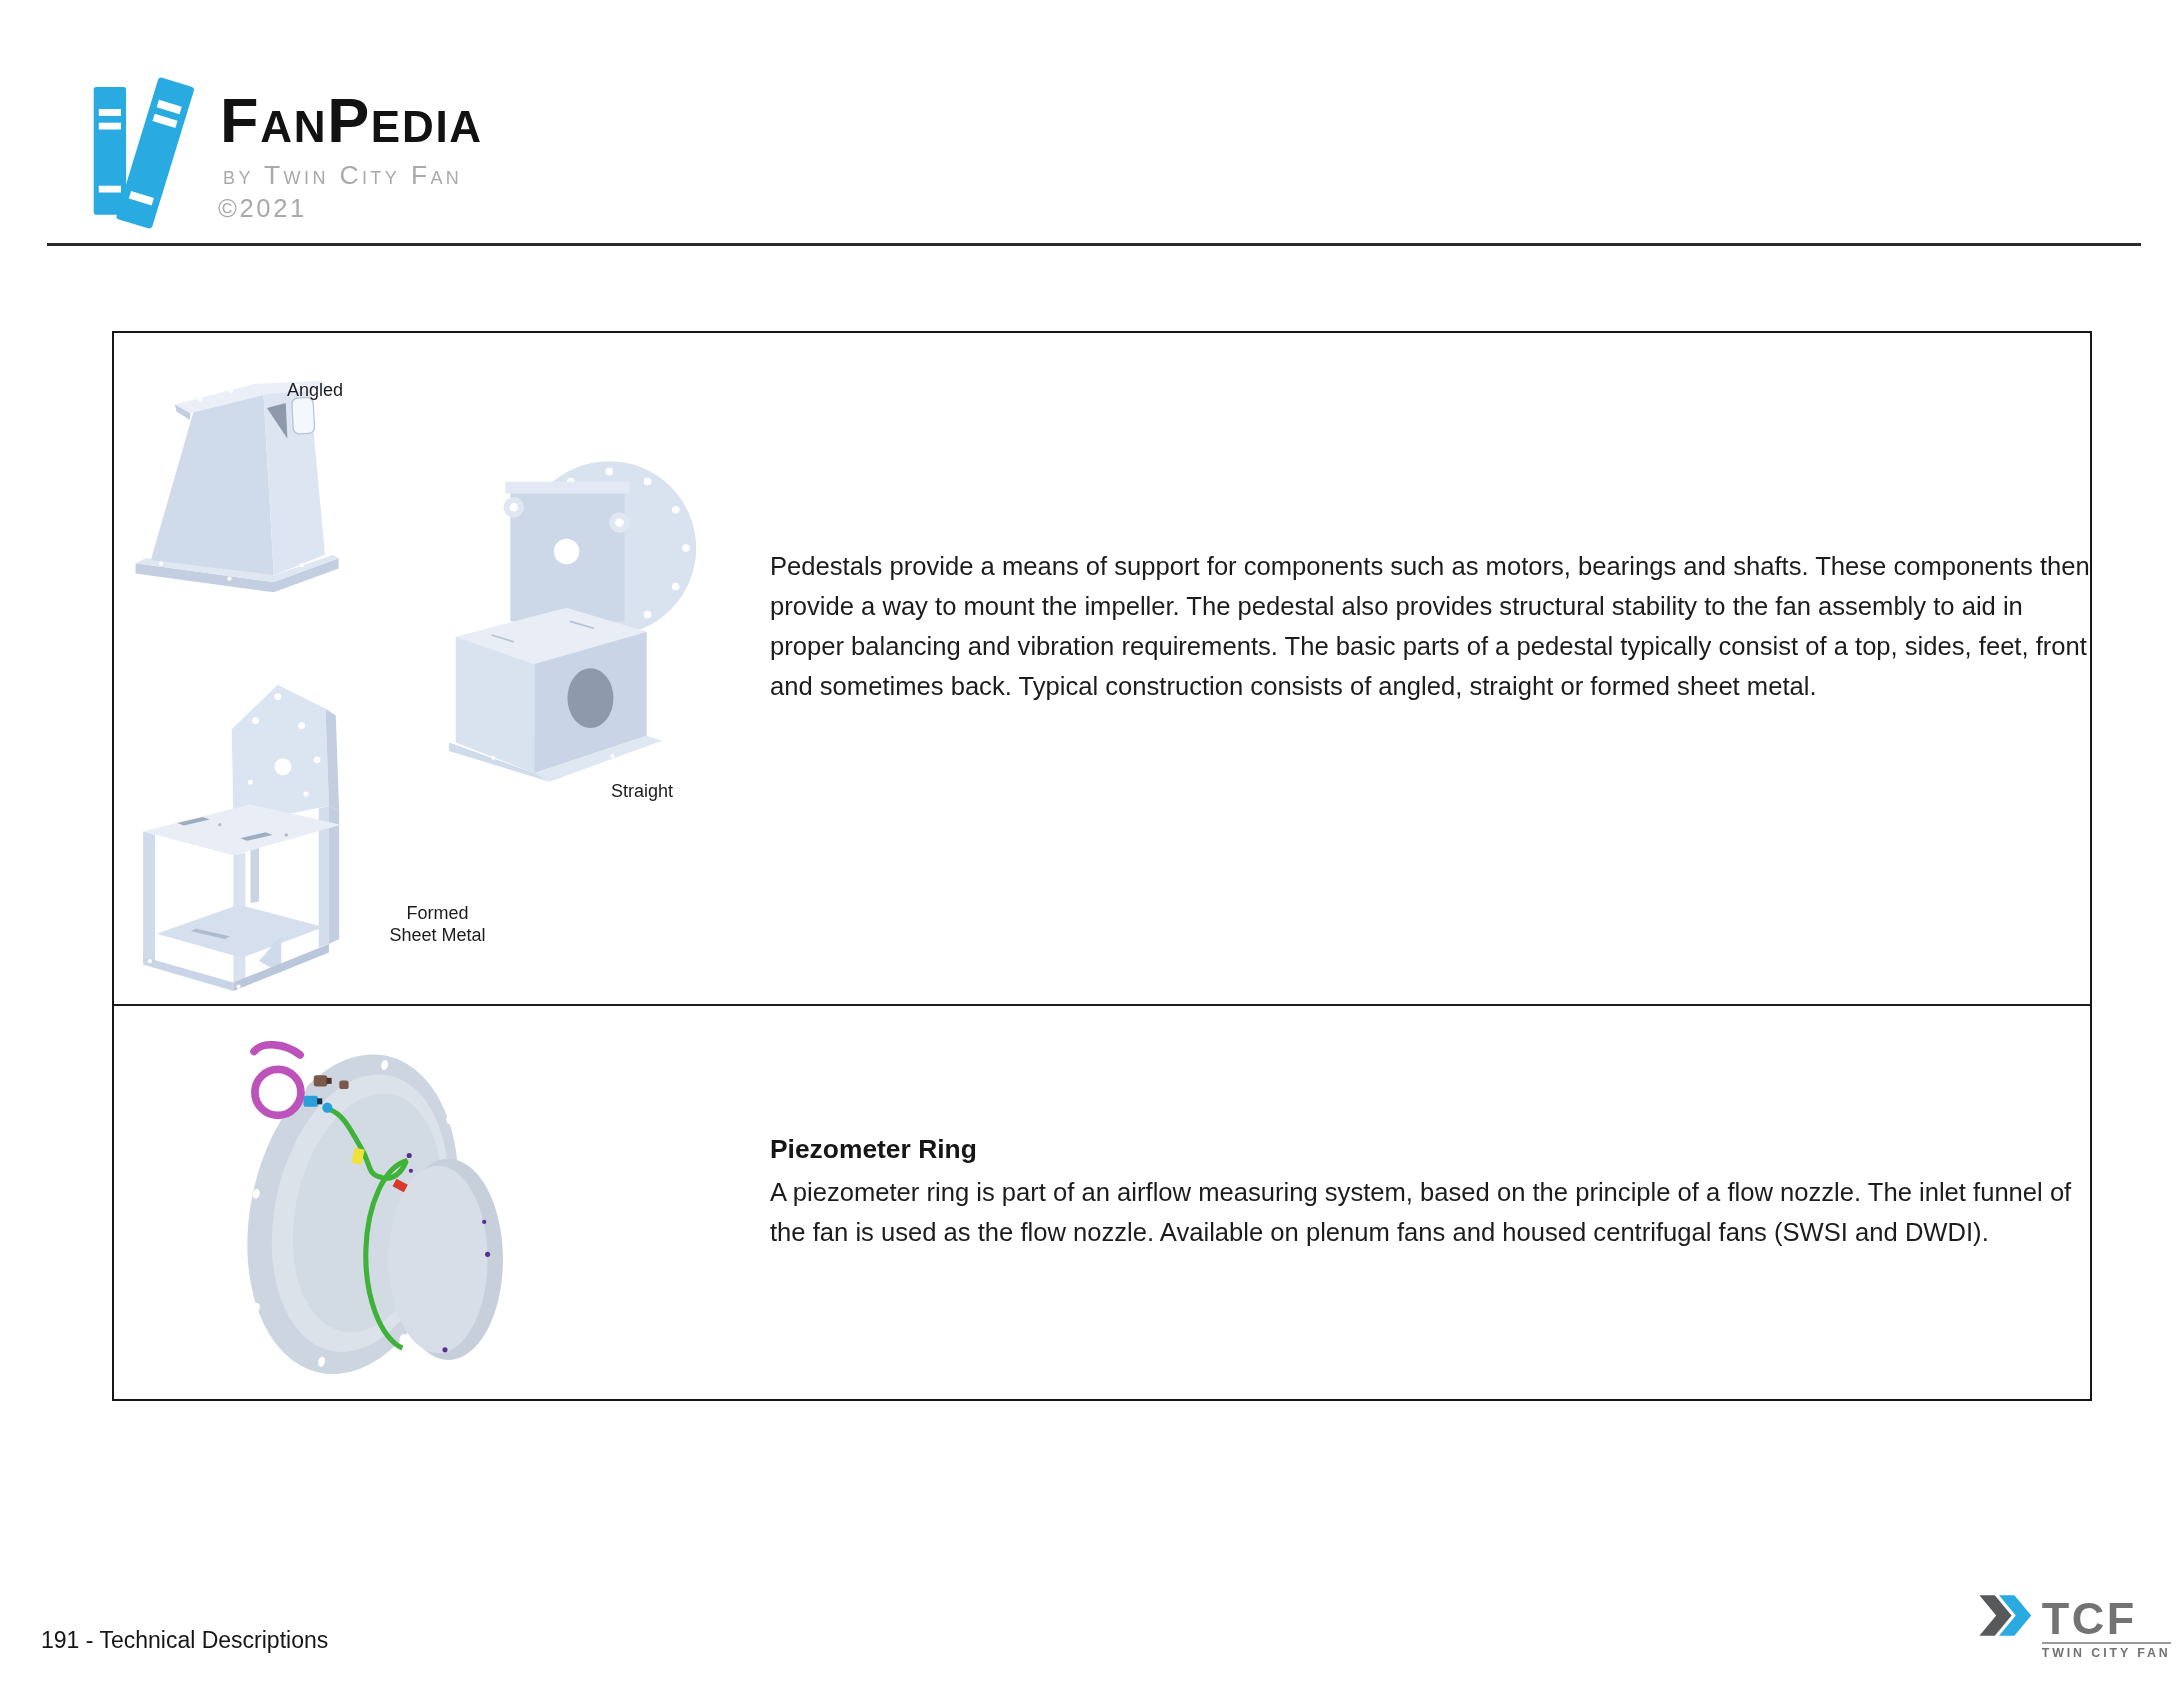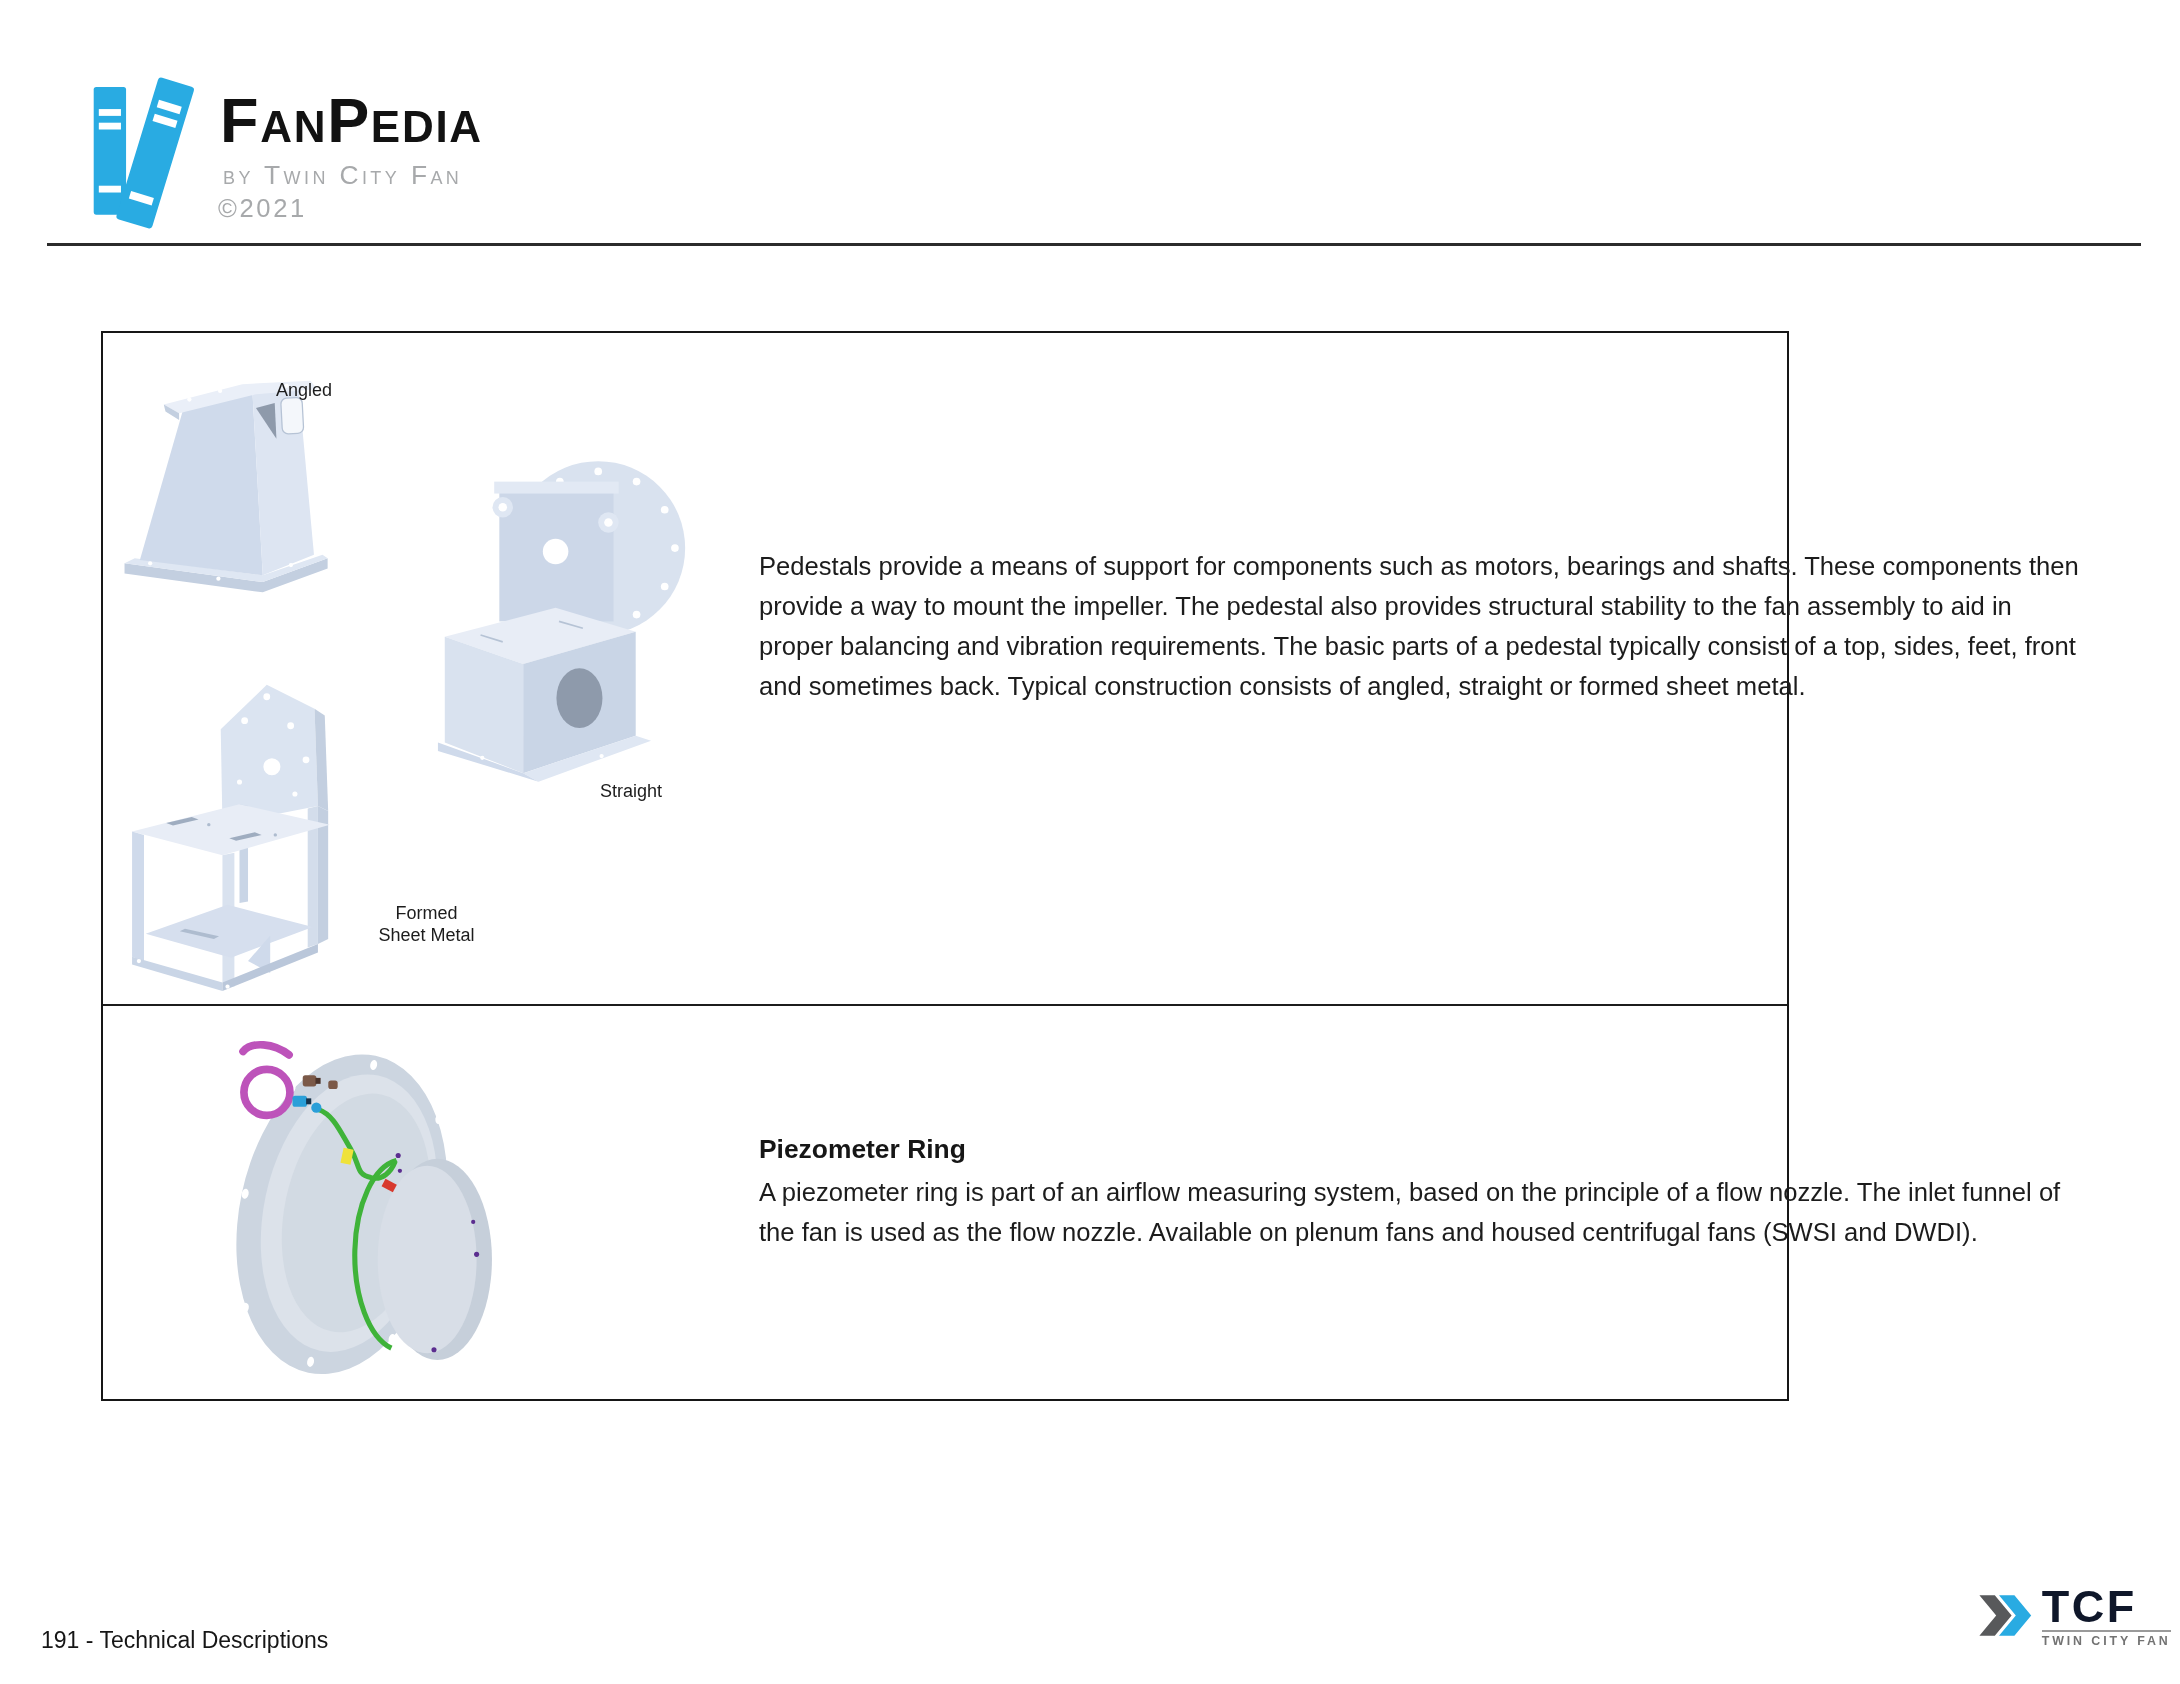--- a/index.html
+++ b/index.html
@@ -23,39 +23,39 @@
   }
   .page-title{
     position:absolute;right:92px;top:114px;font-size:53px;font-weight:bold;
     color:#0d0d0d;letter-spacing:0px;line-height:1;
   }
   .header-rule{
     position:absolute;left:47px;top:243px;width:2094px;height:3.4px;background:#2b2b2b;
   }
   
   .content-box{
-    position:absolute;left:101px;top:331px;width:1688px;height:1070px;
+    position:absolute;left:112px;top:331px;width:1980px;height:1070px;
     border:2.6px solid #161616;box-sizing:border-box;background:#fff;
   }
   .box-divider{position:absolute;left:0;top:671px;width:100%;height:1.7px;background:#1c1c1c;}
   .section-text{position:absolute;left:656px;width:1325px;}
   .section-text h3{margin:0 0 6px 0;font-size:26.4px;font-weight:bold;color:#161616;line-height:34px;}
   .section-text p{margin:0;font-size:25.6px;line-height:40px;color:#1c1c1c;}
   .pedestals-text{top:213px;}
   .piezometer-text{top:799px;}
   .img-label{position:absolute;font-size:18px;color:#1c1c1c;line-height:22px;}
   .label-angled{left:173px;top:46px;}
   .label-straight{left:497px;top:447px;}
   .label-formed{left:247px;top:569px;width:153px;text-align:center;white-space:pre-line;}
   .svg-abs{position:absolute;}
   
   .footer-label{position:absolute;left:41px;top:1627px;font-size:23px;color:#161616;line-height:1.2;}
   .tcf{position:absolute;left:1978px;top:1589px;display:flex;align-items:flex-start;}
   .tcf-col{margin-left:7.7px;display:flex;flex-direction:column;}
-  .tcf-acronym{font-size:45px;font-weight:bold;letter-spacing:2.6px;color:#0f172a;line-height:0.82;}
+  .tcf-acronym{font-size:45px;font-weight:bold;letter-spacing:2.6px;color:#737373;line-height:0.82;margin-top:12px;}
   .tcf-rule{height:1.7px;background:#9a9a9a;margin:4.3px 0 3.4px 0;width:100%;}
   .tcf-name{font-size:12.4px;font-weight:bold;letter-spacing:2.9px;color:#737373;line-height:1;white-space:nowrap;}
 </style>
 </head>
 <body>
 
 <div id="page">
 
   <svg class="books" width="109" height="155" viewBox="0 0 128 182">
     <rect x="2" y="14" width="38" height="150" rx="3" fill="#29abe2"></rect>

